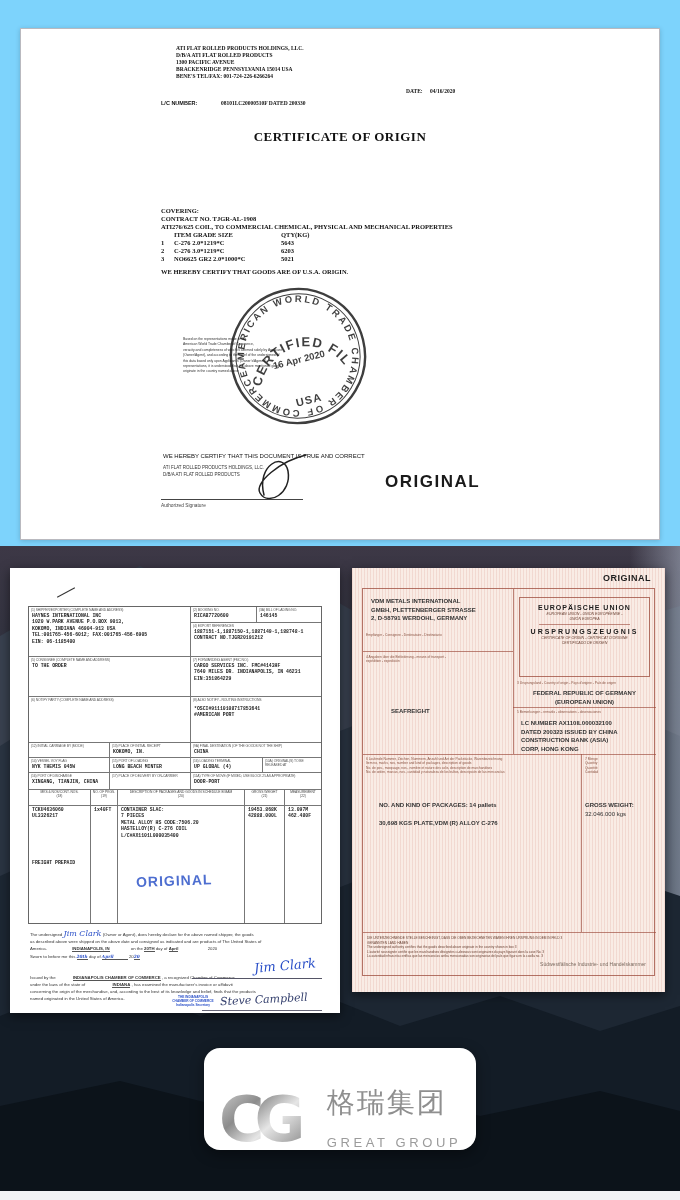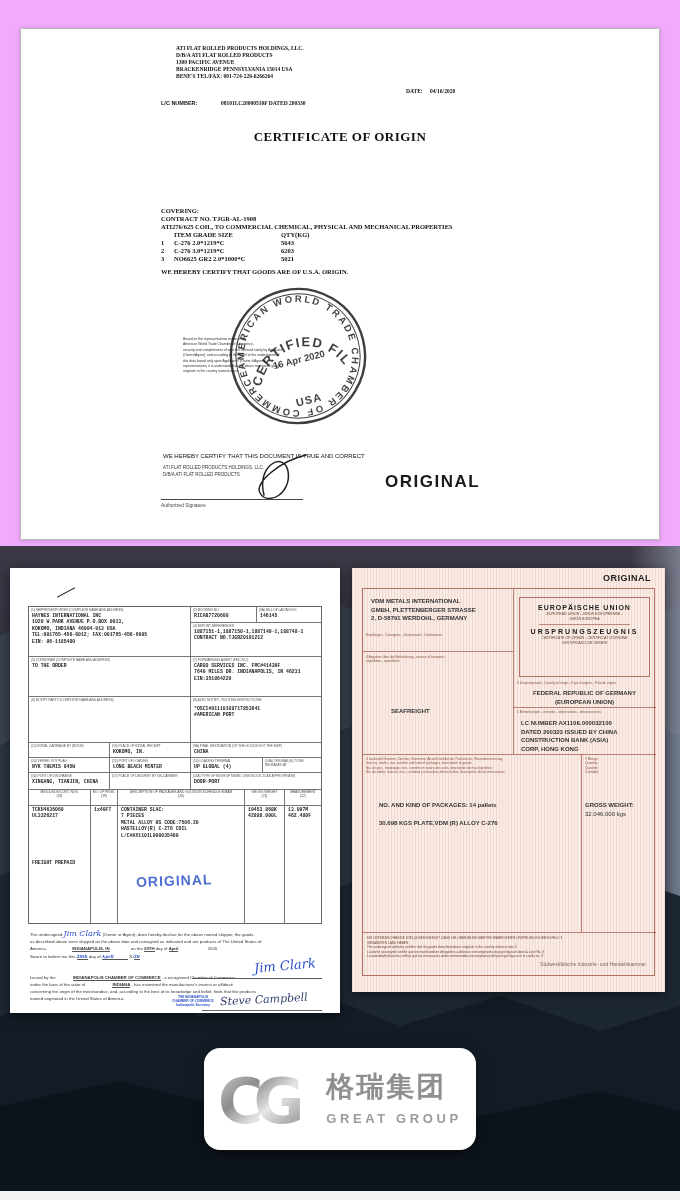--- a/index.html
+++ b/index.html
@@ -1,18 +1,18 @@
 <!DOCTYPE html>
 <html><head>
 <meta charset="utf-8">
 <style>
   * { margin:0; padding:0; box-sizing:border-box; }
   html,body { width:680px; }
   body { font-family:"Liberation Sans", sans-serif; }
-  .page { position:relative; width:680px; height:1200px; background:#f0abfc; overflow:hidden; }
+  .page { position:relative; width:680px; height:1200px; background:#7dd3fc; overflow:hidden; }
 
   
   .dark-bg { position:absolute; left:0; top:546px; width:680px; height:646px; }
   .footer-strip { position:absolute; left:0; bottom:0; width:680px; height:9px; background:#f2f3f5; }
 
   
   .doc-card { position:absolute; background:#fff; }
 
   
   .doc-top { left:20px; top:28px; width:640px; height:512px; border:1px solid #b9b9bf; box-shadow:0 1px 5px rgba(0,0,0,.18); font-family:"Liberation Serif", serif; color:#111; }
@@ -66,23 +66,23 @@
   .eu-val { font-size:6px; font-weight:bold; color:#333; line-height:8.5px; }
   .eu-head-box { position:absolute; left:156px; top:8px; width:131px; height:80px; border:1px solid rgba(155,74,58,.75); text-align:center; }
   .eu-head-box .h1 { font-size:7px; font-weight:bold; letter-spacing:1px; color:#1c1c1c; margin-top:6px; }
   .eu-head-box .h2 { font-size:3.6px; font-style:italic; color:#6b4436; line-height:4.6px; margin-top:1px; }
   .eu-head-box .div { width:70%; margin:3px auto; border-top:.8px solid rgba(155,74,58,.6); }
   .eu-head-box .h3 { font-size:7px; font-weight:bold; letter-spacing:2px; color:#1c1c1c; }
   .eu-fine { font-size:3.2px; color:#6b4436; line-height:4.6px; }
   .eu-auth { font-size:5px; color:#7a6a5f; }
 
   
-  .brand-card { position:absolute; left:50%; top:1048px; transform:translateX(-50%); width:272px; height:102px; background:#fff; border-radius:16px; box-shadow:0 4px 14px rgba(0,0,0,.4); display:flex; align-items:center; justify-content:center; gap:12px; }
-  .brand-cn { font-size:28px; font-weight:bold; color:#8f8f8f; letter-spacing:2px; line-height:30px; }
-  .brand-en { font-size:13px; font-weight:bold; color:#9b9b9b; letter-spacing:3.6px; margin-top:9px; }
+  .brand-card { position:absolute; left:50%; top:1048px; transform:translateX(-50%); width:272px; height:102px; background:#fff; border-radius:16px; box-shadow:0 4px 14px rgba(0,0,0,.4); display:flex; align-items:flex-end; justify-content:center; gap:12px; }
+  .brand-cn { font-size:28px; font-weight:normal; color:#8f8f8f; letter-spacing:2px; line-height:30px; }
+  .brand-en { font-size:13px; font-weight:normal; color:#9b9b9b; letter-spacing:3.6px; margin-top:17px; }
 </style>
 </head>
 <body>
 
 <div class="page">
 
   <svg class="dark-bg" viewBox="0 0 680 646" preserveAspectRatio="none">
     <defs>
       <linearGradient id="sky" x1="0" y1="0" x2="0" y2="1">
         <stop offset="0" stop-color="#3d3846"></stop>

